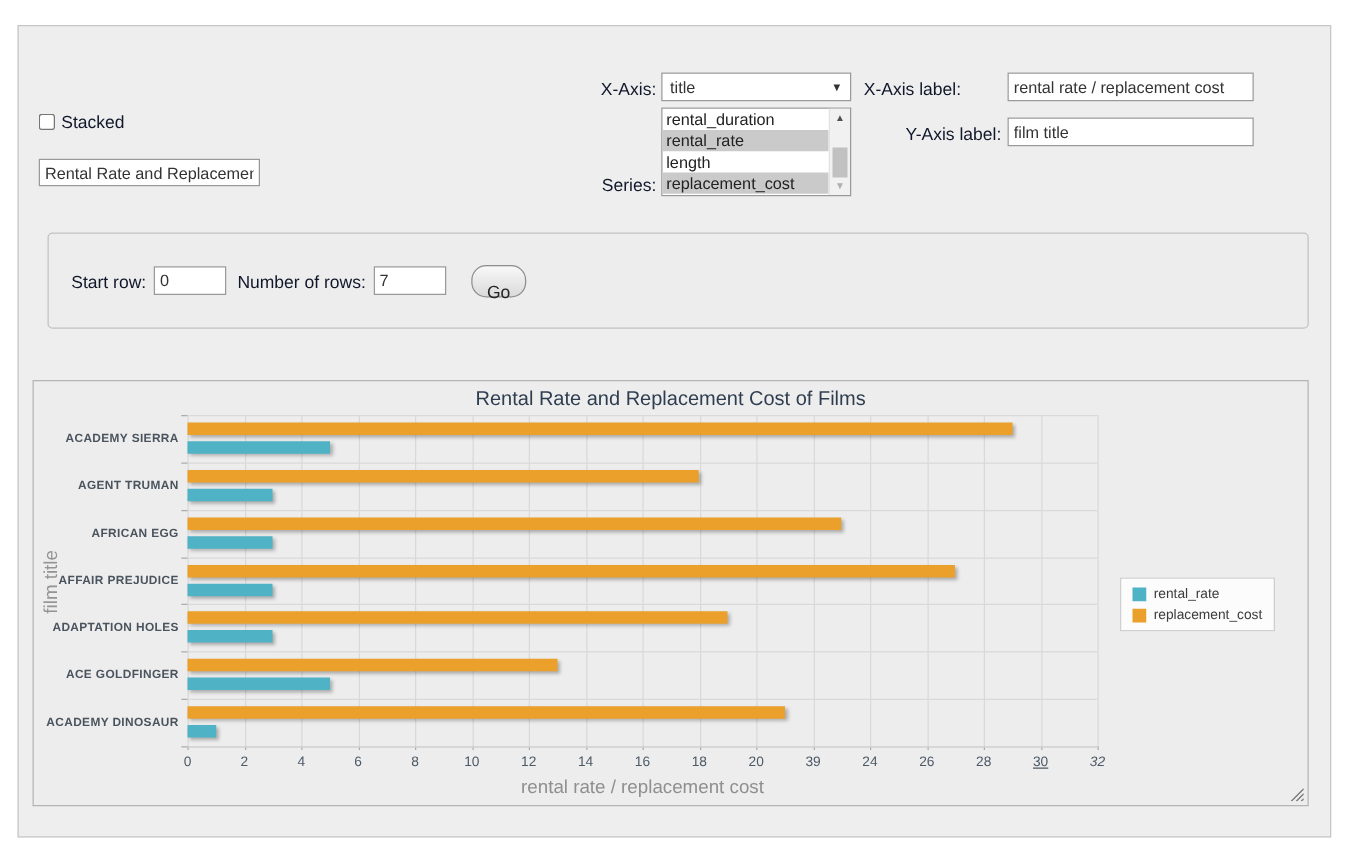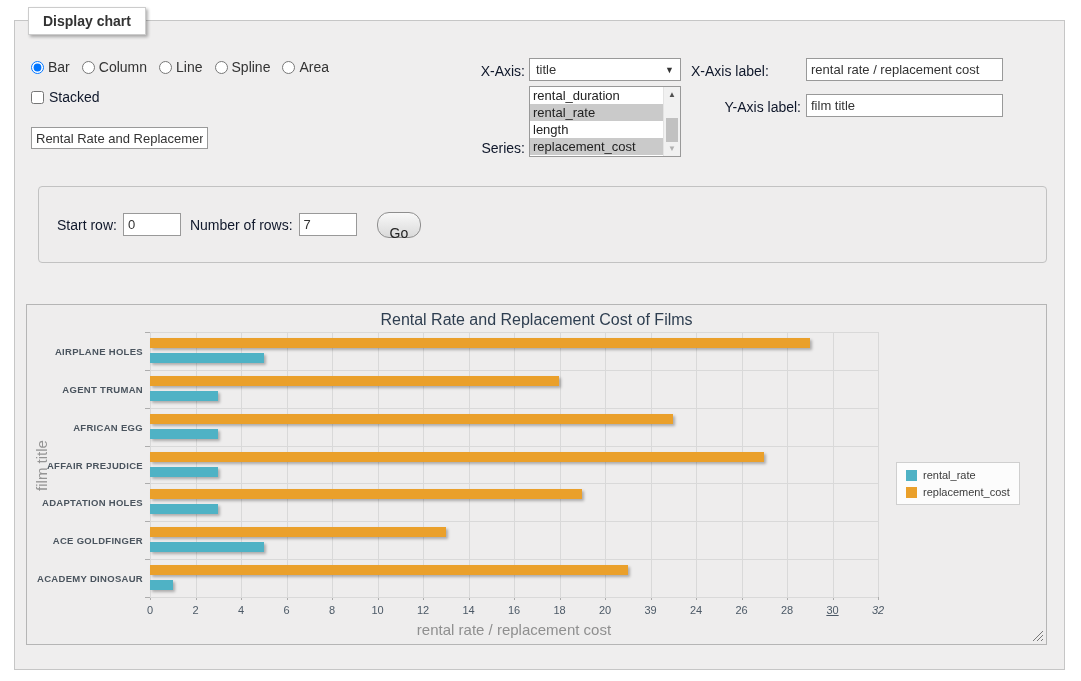--- a/index.html
+++ b/index.html
@@ -84,44 +84,21 @@
   .legend-item { display: flex; align-items: center; gap: 6px; font-size: 11px; color: #3b3b3b;
     white-space: nowrap; }
   .legend-swatch { width: 11px; height: 11px; display: inline-block; }
   .resize-handle { position: absolute; right: 3px; bottom: 3px; width: 11px; height: 11px; cursor: se-resize; }
 </style>
 </head>
 <body>
 
 <div class="page">
   <div class="fieldset">
-    <div class="fieldset-legend">Display chart</div>
-
-    <div class="radio-row">
-        <label class="radio-opt">
-          <input type="radio" name="ctype" checked="" style="">
-          <span>Bar</span>
-        </label>
-        <label class="radio-opt">
-          <input type="radio" name="ctype" style="">
-          <span>Column</span>
-        </label>
-        <label class="radio-opt">
-          <input type="radio" name="ctype" style="">
-          <span>Line</span>
-        </label>
-        <label class="radio-opt">
-          <input type="radio" name="ctype" style="">
-          <span>Spline</span>
-        </label>
-        <label class="radio-opt">
-          <input type="radio" name="ctype" style="">
-          <span>Area</span>
-        </label>
-      </div>
+
 
     <label class="stacked-row">
       <input type="checkbox" style="">
       <span class="lbl">Stacked</span>
     </label>
 
     <input class="ctl-input title-input" value="Rental Rate and Replacement Cost of Films" style="">
 
     <span class="lbl xaxis-lbl">X-Axis:</span>
     <div class="fake-select">
@@ -229,21 +206,21 @@
           <div class="hgrid" style="top: 151px;"></div>
           <div class="ytickmark" style="top: 151px;"></div>
           <div class="hgrid" style="top: 189px;"></div>
           <div class="ytickmark" style="top: 189px;"></div>
           <div class="hgrid" style="top: 227px;"></div>
           <div class="ytickmark" style="top: 227px;"></div>
           <div class="hgrid" style="top: 265px;"></div>
           <div class="ytickmark" style="top: 265px;"></div>
           <div class="bar" style="top: 6px; left: 0px; width: 90.5938%; background: rgb(234, 160, 43);"></div>
           <div class="bar" style="top: 21px; left: 0px; width: 15.5938%; background: rgb(79, 178, 197);"></div>
-          <div class="ylabel" style="top: 18.9286px;">AIRPLANE HOLES</div>
+          <div class="ylabel" style="top: 18.9286px;">ACADEMY SIERRA</div>
           <div class="bar" style="top: 43.8571px; left: 0px; width: 56.2187%; background: rgb(234, 160, 43);"></div>
           <div class="bar" style="top: 58.8571px; left: 0px; width: 9.34375%; background: rgb(79, 178, 197);"></div>
           <div class="ylabel" style="top: 56.7857px;">AGENT TRUMAN</div>
           <div class="bar" style="top: 81.7143px; left: 0px; width: 71.8438%; background: rgb(234, 160, 43);"></div>
           <div class="bar" style="top: 96.7143px; left: 0px; width: 9.34375%; background: rgb(79, 178, 197);"></div>
           <div class="ylabel" style="top: 94.6429px;">AFRICAN EGG</div>
           <div class="bar" style="top: 119.571px; left: 0px; width: 84.3438%; background: rgb(234, 160, 43);"></div>
           <div class="bar" style="top: 134.571px; left: 0px; width: 9.34375%; background: rgb(79, 178, 197);"></div>
           <div class="ylabel" style="top: 132.5px;">AFFAIR PREJUDICE</div>
           <div class="bar" style="top: 157.429px; left: 0px; width: 59.3437%; background: rgb(234, 160, 43);"></div>

